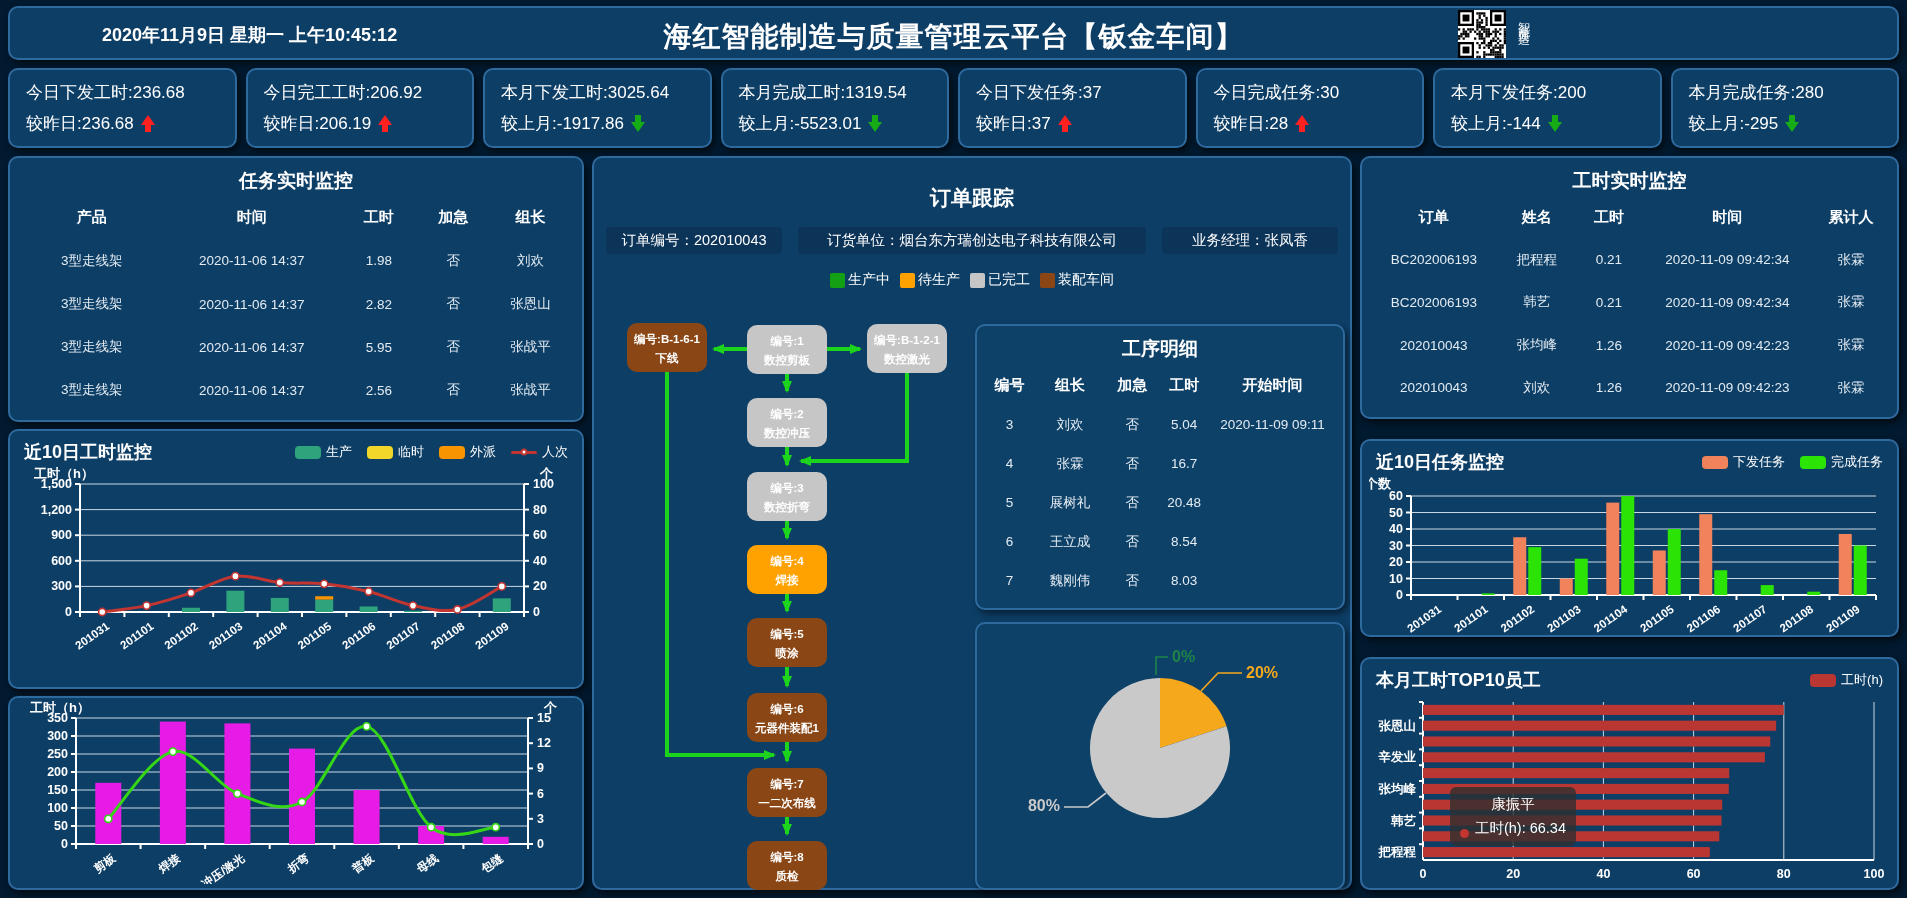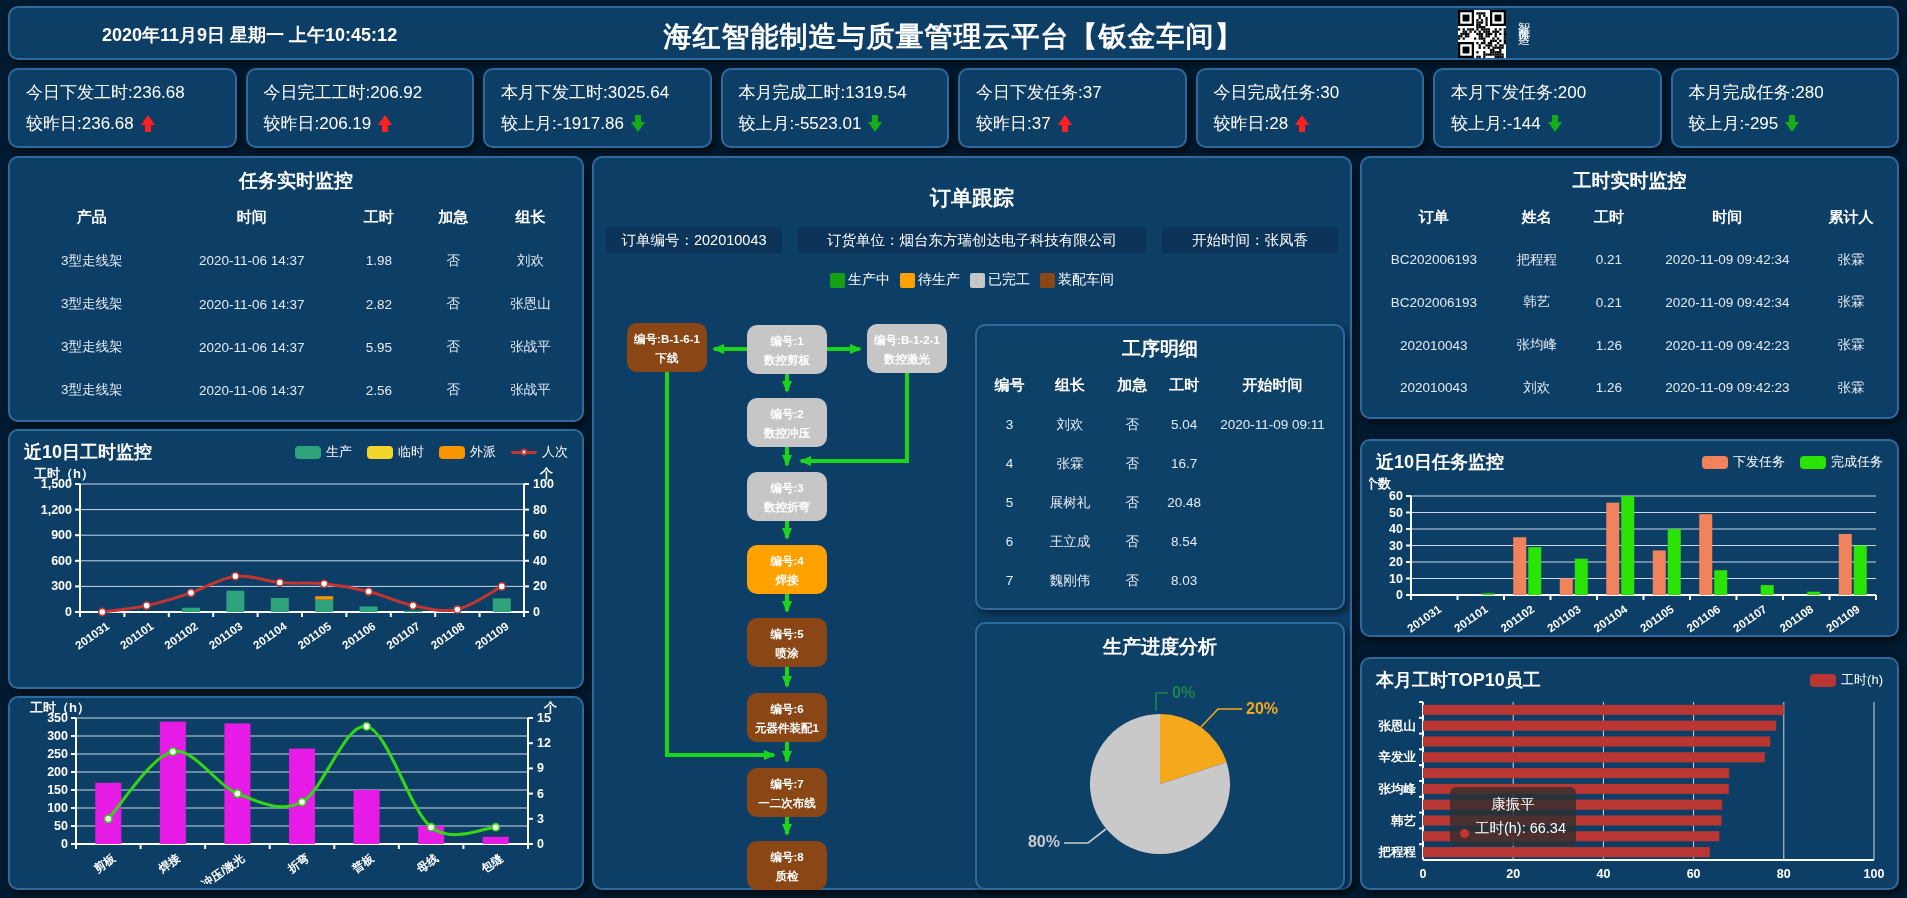--- a/index.html
+++ b/index.html
@@ -557,21 +557,21 @@
           <circle cx="475.7142857142857" cy="127.2" r="3.6" fill="#fff" stroke="#35d615" stroke-width="1.6"></circle>
         </svg>
     </div>
   </div>
 
   <div class="panel col-mid">
     <div class="mid-title">订单跟踪</div>
     <div class="order-info">
       <div class="info-box ib1">订单编号：202010043</div>
       <div class="info-box ib2">订货单位：烟台东方瑞创达电子科技有限公司</div>
-      <div class="info-box ib3">开始时间：张凤香</div>
+      <div class="info-box ib3">业务经理：张凤香</div>
     </div>
     <div class="order-legend" id="order-legend">
         <span class="item">
           <span class="sq" style="background: rgb(20, 160, 20);"></span>
           <span>生产中</span>
         </span>
         <span class="item">
           <span class="sq" style="background: rgb(255, 162, 0);"></span>
           <span>待生产</span>
         </span>
@@ -693,21 +693,20 @@
           <div class="t-row">
             <div class="t-cell" style="width: 13%;">7</div>
             <div class="t-cell" style="width: 22%;">魏刚伟</div>
             <div class="t-cell" style="width: 14%;">否</div>
             <div class="t-cell" style="width: 16%;">8.03</div>
             <div class="t-cell" style="width: 35%;"></div>
           </div>
         </div>
     </div>
     <div class="sub-panel sp-pie">
-      <div class="panel-title">生产进度分析</div>
       <svg id="svg-pie" class="chart-svg" width="360" height="228">
           <path d="M180,122L180,52A70,70 0 0 1 246.57395614066075,100.36881039375368Z" fill="#f6a81c"></path>
           <path d="M180,122L246.57395614066075,100.36881039375368A70,70 0 1 1 180,52Z" fill="#c9c9c9"></path>
           <polyline points="176,49 176,31 188,31" fill="none" stroke="#1e8449" stroke-width="1.6"></polyline>
           <text x="192" y="36" fill="#1e8449" font-size="16" text-anchor="start" font-weight="bold">0%</text>
           <polyline points="221,65 238,47 262,47" fill="none" stroke="#f6a81c" stroke-width="1.6"></polyline>
           <text x="266" y="52" fill="#f6a81c" font-size="16" text-anchor="start" font-weight="bold">20%</text>
           <polyline points="126,167 108,181 84,181" fill="none" stroke="#c9c9c9" stroke-width="1.6"></polyline>
           <text x="80" y="185" fill="#c9c9c9" font-size="16" text-anchor="end" font-weight="bold">80%</text>
         </svg>

